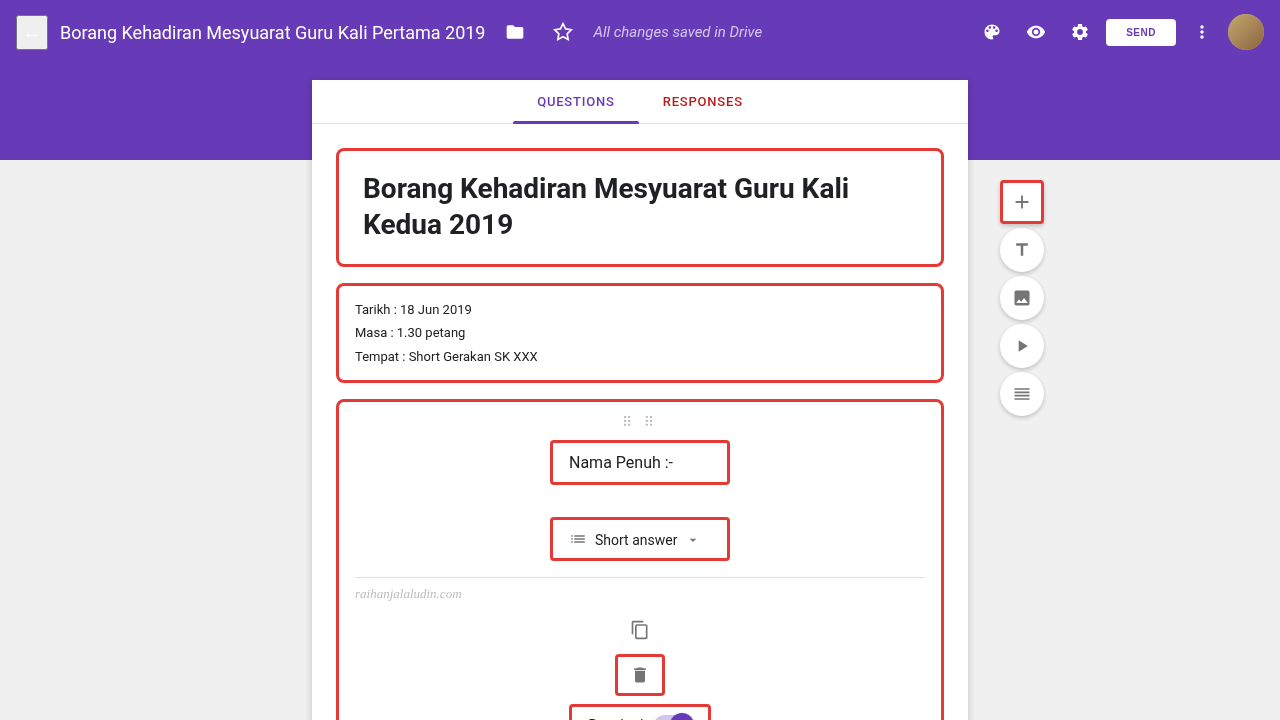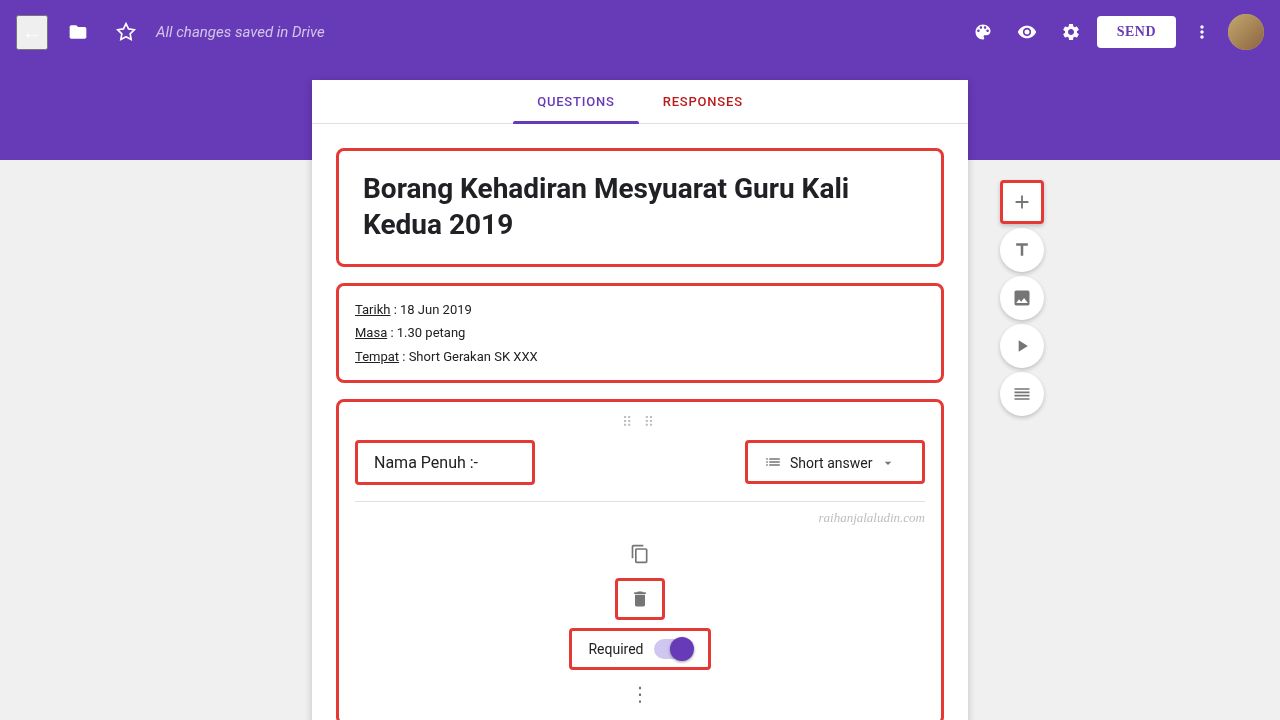--- a/index.html
+++ b/index.html
@@ -50,25 +50,24 @@
       justify-content: center;
       width: 36px;
       height: 36px;
     }
     .send-btn {
       background: white;
       color: #673ab7;
       border: none;
       border-radius: 4px;
       padding: 8px 20px;
-      font-size: 14px;
+      font-size: 10px;
       font-weight: 600;
       cursor: pointer;
       letter-spacing: 0.5px;
-      font-family: Liberation Serif, serif;
     }
     .header-avatar {
       width: 36px;
       height: 36px;
       border-radius: 50%;
       background: #c4a96e;
       overflow: hidden;
       cursor: pointer;
       display: flex;
       align-items: center;
@@ -129,21 +128,20 @@
       font-weight: 700;
       color: #202124;
       line-height: 1.3;
     }
     .info-text {
       font-size: 13px;
       color: #202124;
       line-height: 1.8;
     }
     .info-label {
-      text-decoration: underline;
     }
     .footer-icon-btn {
       background: none;
       border: none;
       cursor: pointer;
       color: #757575;
       font-size: 18px;
       padding: 6px;
       border-radius: 50%;
       display: flex;
@@ -172,20 +170,21 @@
       position: relative;
     }
   </style>
 </head>
 <body>
 
 <div class="page-wrapper">
 
   <div class="header">
     <button class="header-back">←</button>
+    <span class="header-title">Borang Kehadiran Mesyuarat Guru Kali Pertama 2019</span>
     <button class="header-action-btn">
       <svg width="20" height="20" viewBox="0 0 24 24" fill="white">
           <path d="M10 4H4c-1.1 0-2 .9-2 2v12c0 1.1.9 2 2 2h16c1.1 0 2-.9 2-2V8c0-1.1-.9-2-2-2h-8l-2-2z"></path>
         </svg>
     </button>
     <button class="header-action-btn">
       <svg width="20" height="20" viewBox="0 0 24 24" fill="none" stroke="white" stroke-width="2">
           <polygon points="12,2 15.09,8.26 22,9.27 17,14.14 18.18,21.02 12,17.77 5.82,21.02 7,14.14 2,9.27 8.91,8.26"></polygon>
         </svg>
     </button>
@@ -246,21 +245,21 @@
             </div>
             <div class="info-text">
               <span class="info-label">Tempat</span><span> : Short Gerakan SK XXX</span>
             </div>
           </div>
 
           <div style="border:3px solid #e53935; border-radius:8px; padding:12px 16px 12px;">
 
             <div style="text-align:center; color:#bdbdbd; font-size:14px; letter-spacing:4px; margin-bottom:10px;">⠿ ⠿</div>
 
-            <div style="display:flex; align-items:center; gap:16px; margin-bottom:16px;">
+            <div style="display:flex; align-items:center; gap:16px; margin-bottom:16px;flex-direction:column;">
 
               <div style="border:3px solid #e53935; border-radius:4px; padding:10px 16px; font-size:16px; color:#202124; min-width:180px;">
                 <span>Nama Penuh :-</span>
               </div>
 
               <div style="flex:1;"></div>
 
               <div style="border:3px solid #e53935; border-radius:4px; padding:10px 16px; font-size:14px; color:#202124; display:flex; align-items:flex-end; gap:8px; min-width:180px; cursor:pointer; background:white;">
                 <svg width="18" height="18" viewBox="0 0 24 24" fill="#757575">
                     <path d="M3 13h2v-2H3v2zm0 4h2v-2H3v2zm0-8h2V7H3v2zm4 4h14v-2H7v2zm0 4h14v-2H7v2zM7 7v2h14V7H7z"></path>
@@ -268,21 +267,21 @@
                 <span>Short answer</span>
                 <svg width="16" height="16" viewBox="0 0 24 24" fill="#757575">
                     <path d="M7 10l5 5 5-5z"></path>
                   </svg>
               </div>
             </div>
 
 
             <div style="height:1px; background:#e0e0e0; margin-bottom:8px;"></div>
 
-            <div style="text-align:right; font-style:italic; font-size:13px; color:#bdbdbd; margin-bottom:8px; font-family:cursive;">
+            <div style="text-align:left; font-style:italic; font-size:13px; color:#bdbdbd; margin-bottom:8px; font-family:cursive;">
               <span>raihanjalaludin.com</span>
             </div>
 
             <div style="display:flex; align-items:center; justify-content:flex-end; gap:8px; padding-top:4px;flex-direction:column;">
 
               <button class="footer-icon-btn">
                 <svg width="20" height="20" viewBox="0 0 24 24" fill="#757575">
                     <path d="M16 1H4c-1.1 0-2 .9-2 2v14h2V3h12V1zm3 4H8c-1.1 0-2 .9-2 2v14c0 1.1.9 2 2 2h11c1.1 0 2-.9 2-2V7c0-1.1-.9-2-2-2zm0 16H8V7h11v14z"></path>
                   </svg>
               </button>

